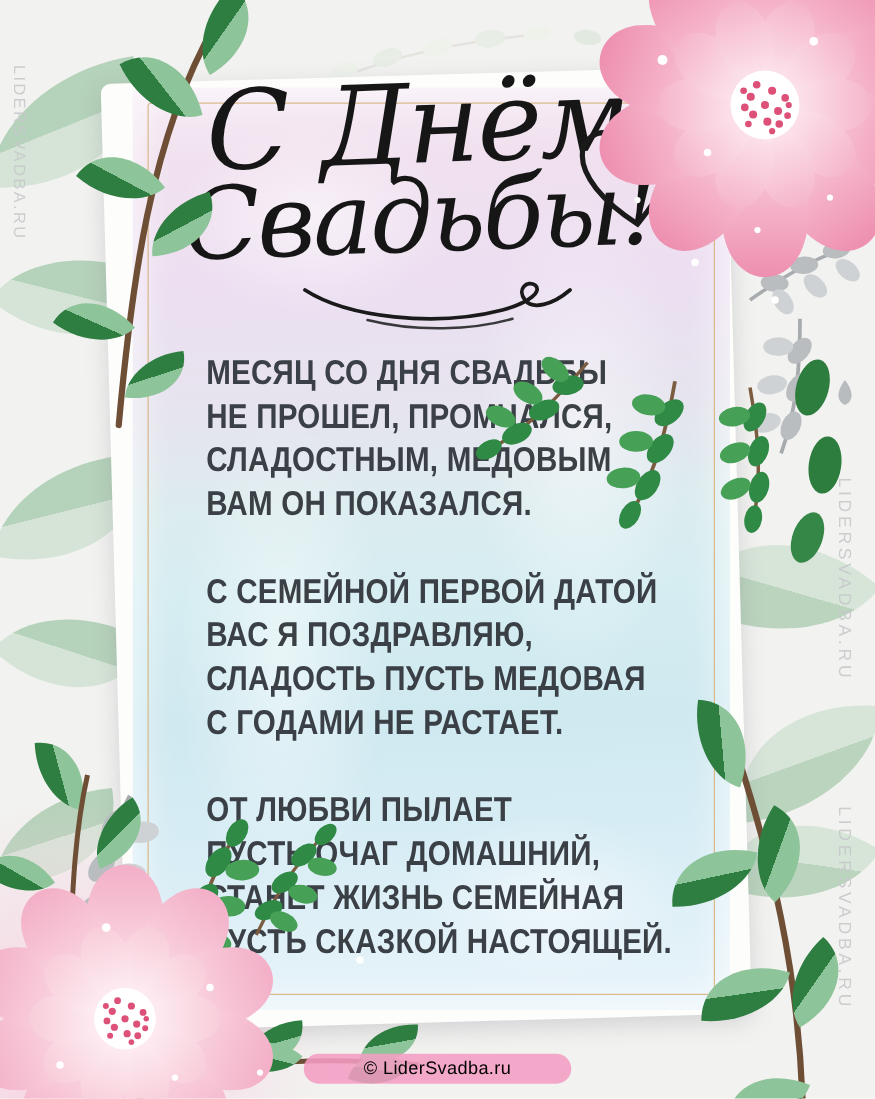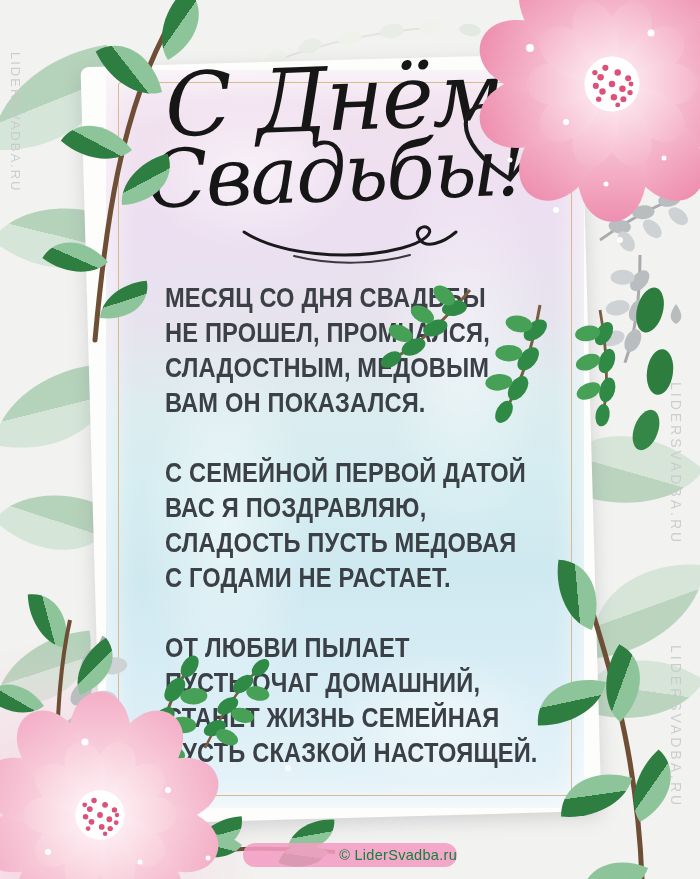--- a/index.html
+++ b/index.html
@@ -41,22 +41,22 @@
   .swash{position:absolute;left:238px;top:222px;}
 
   
   .poem{position:absolute;left:165px;top:280px;transform:scaleX(.86);transform-origin:left top;
         color:#3a4045;font-weight:bold;font-size:27.5px;line-height:35px;
         font-family:"Liberation Sans",sans-serif;letter-spacing:.2px;white-space:nowrap;}
   .stanza{margin-bottom:35px;}
 
   
   .badge{position:absolute;left:243px;top:843px;width:214px;height:24px;border-radius:12px;
-         background:rgba(244,157,195,.88);color:#15803d;font-size:14.5px;line-height:24px;
-         text-align:right;font-family:"Liberation Sans",sans-serif;letter-spacing:.3px;}
+         background:rgba(244,157,195,.88);color:#000000;font-size:14.5px;line-height:24px;
+         text-align:center;font-family:"Liberation Sans",sans-serif;letter-spacing:.3px;}
 </style>
 </head>
 <body>
 
 <div class="stage">
 
   <svg class="layer" width="700" height="879" viewBox="0 0 700 879" aria-hidden="true">
     <defs>
       <path id="leafT" d="M0,0 C6,-16 30,-27 56,-21 C53,3 26,12 0,0 Z"></path>
       <linearGradient id="leafSplit" x1="0" y1="0" x2="0" y2="1">

